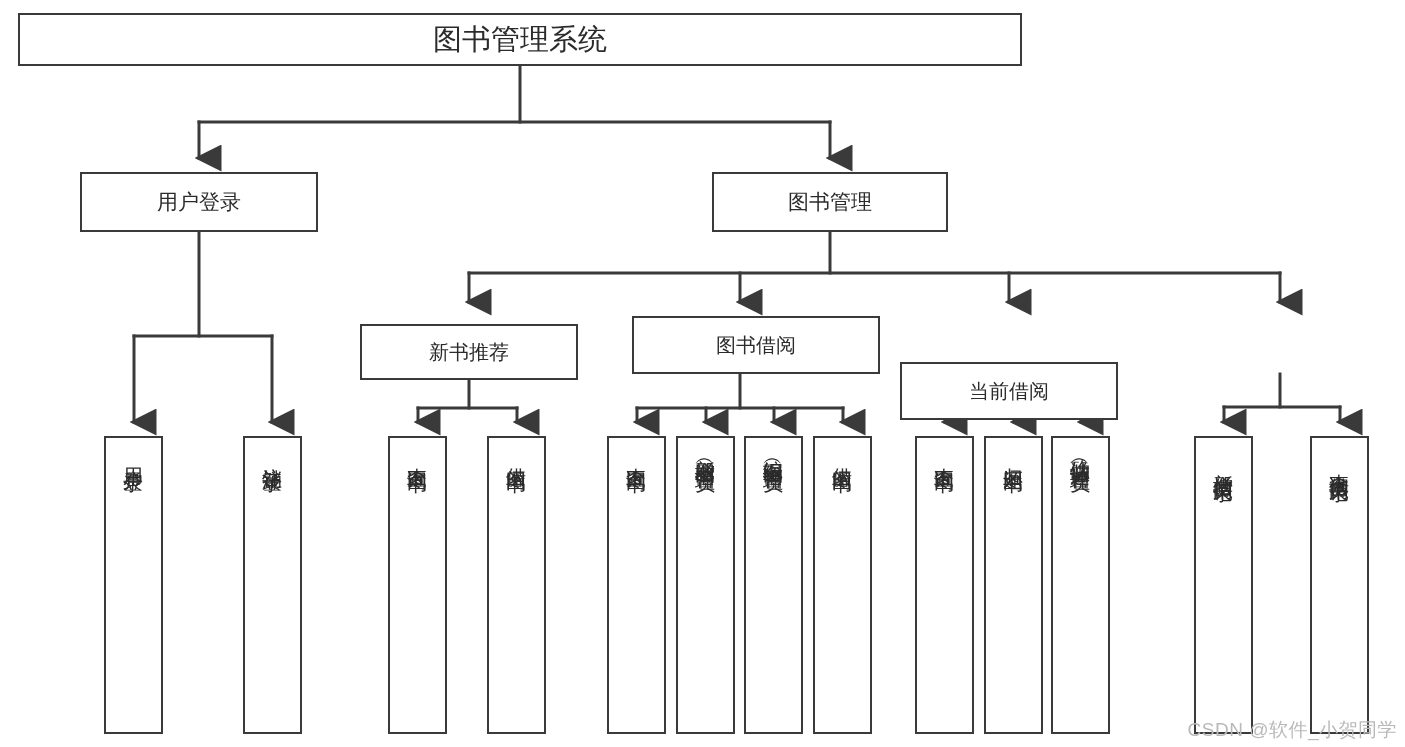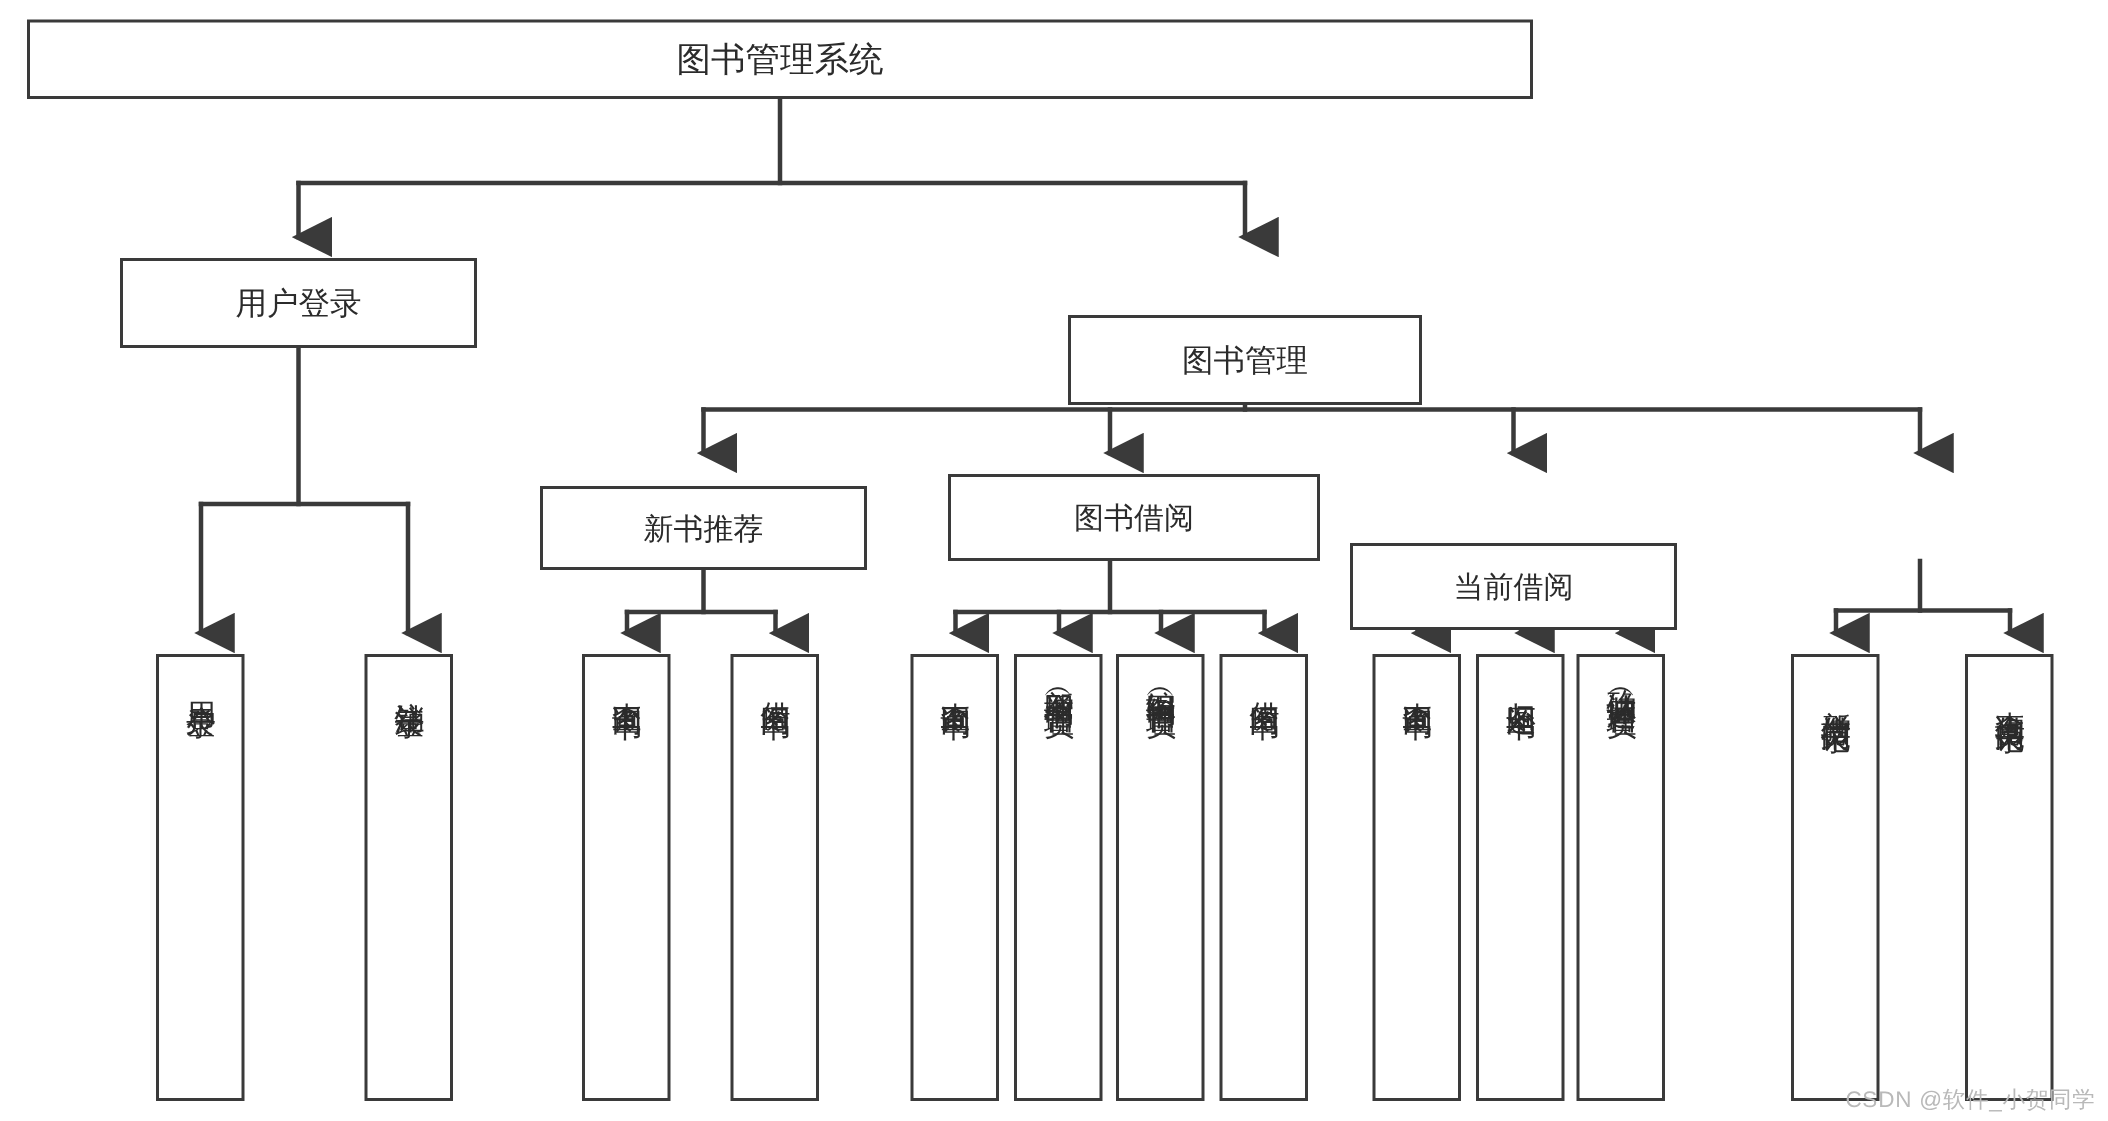--- a/index.html
+++ b/index.html
@@ -23,21 +23,21 @@
   .node{
     position:absolute;
     box-sizing:border-box;
     background:#ffffff;
     border:2px solid #3a3a3a;
     display:flex;
     align-items:center;
     justify-content:center;
     color:#2b2b2b;
   }
-  .node.root{ font-size:23px; }
+  .node.root{ font-size:29px; }
   .node.lvl1{ font-size:21px; }
   .node.lvl2{ font-size:20px; }
   .node.leaf{
     font-size:20px;
     padding-top:14px;
     align-items:flex-start;
     justify-content:center;
   }
   .vtext{
     writing-mode:vertical-rl;
@@ -45,21 +45,21 @@
     letter-spacing:2px;
     line-height:1;
     white-space:nowrap;
     display:block;
   }
   .htext{ white-space:nowrap; }
   .watermark{
     position:absolute;
     right:8px;
     bottom:4px;
-    font-size:15px;
+    font-size:19px;
     color:#b9b9b9;
     white-space:nowrap;
     letter-spacing:0.5px;
   }
 </style>
 </head>
 <body>
 
 <div id="stage">
 
@@ -116,21 +116,21 @@
     </g>
   </svg>
 
   <div class="node root" style="left:18px;top:13px;width:1004px;height:53px;">
     <span class="htext">图书管理系统</span>
   </div>
 
   <div class="node lvl1" style="left:80px;top:172px;width:238px;height:60px;">
     <span class="htext">用户登录</span>
   </div>
-  <div class="node lvl1" style="left:712px;top:172px;width:236px;height:60px;margin-top:38px;">
+  <div class="node lvl1" style="left:712px;top:172px;width:236px;height:60px;">
     <span class="htext">图书管理</span>
   </div>
 
   <div class="node lvl2" style="left:360px;top:324px;width:218px;height:56px;">
     <span class="htext">新书推荐</span>
   </div>
   <div class="node lvl2" style="left:632px;top:316px;width:248px;height:58px;">
     <span class="htext">图书借阅</span>
   </div>
   <div class="node lvl2" style="left:900px;top:316px;width:218px;height:58px;margin-top:46px;">

